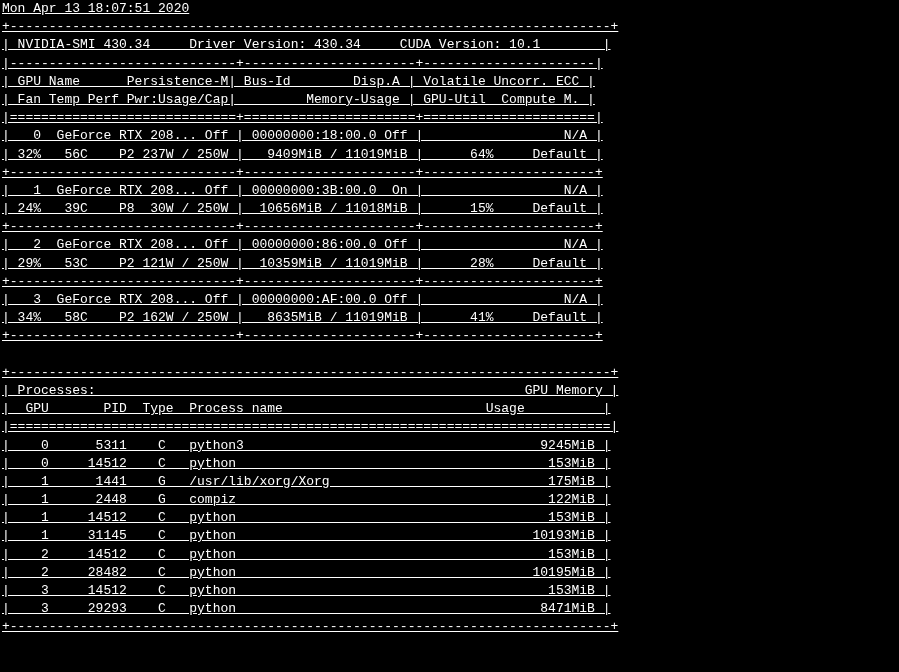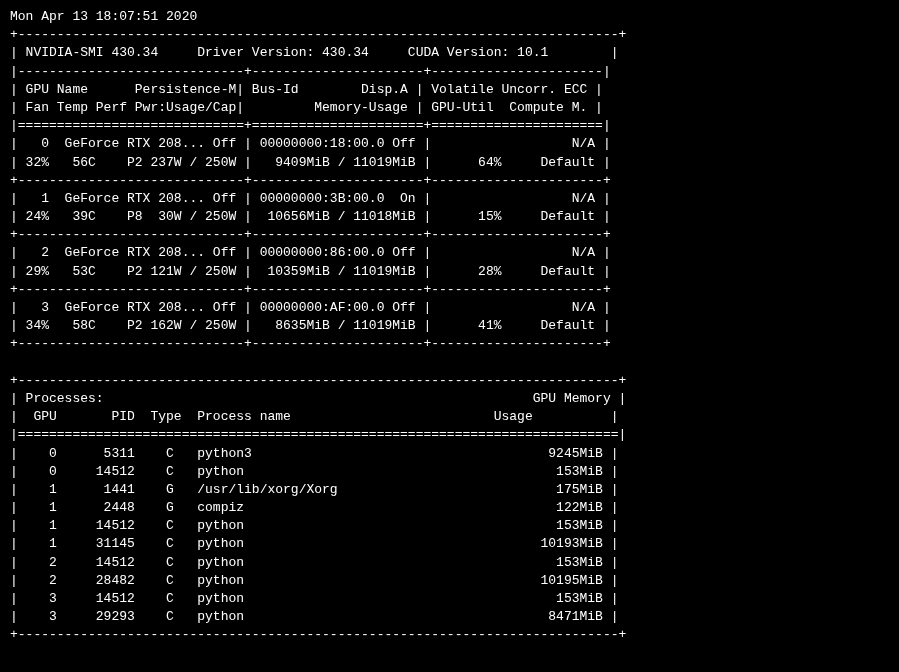--- a/index.html
+++ b/index.html
@@ -8,24 +8,25 @@
       background: #000;
       color: #fff;
       font-family: "Consolas", "Courier New", monospace;
       font-size: 13px;
       line-height: 1.4;
       width: 899px;
       height: 672px;
       overflow: hidden;
     }
     pre {
-      margin: 8px;
+      margin: 0;
       padding: 0;
       white-space: pre;
       font-family: inherit;
+      text-decoration: underline;
     }
     .terminal {
       padding: 0 2px;
     }
   </style>
 </head>
 <body>
 
 <div class="terminal">
 <pre id="out">Mon Apr 13 18:07:51 2020

